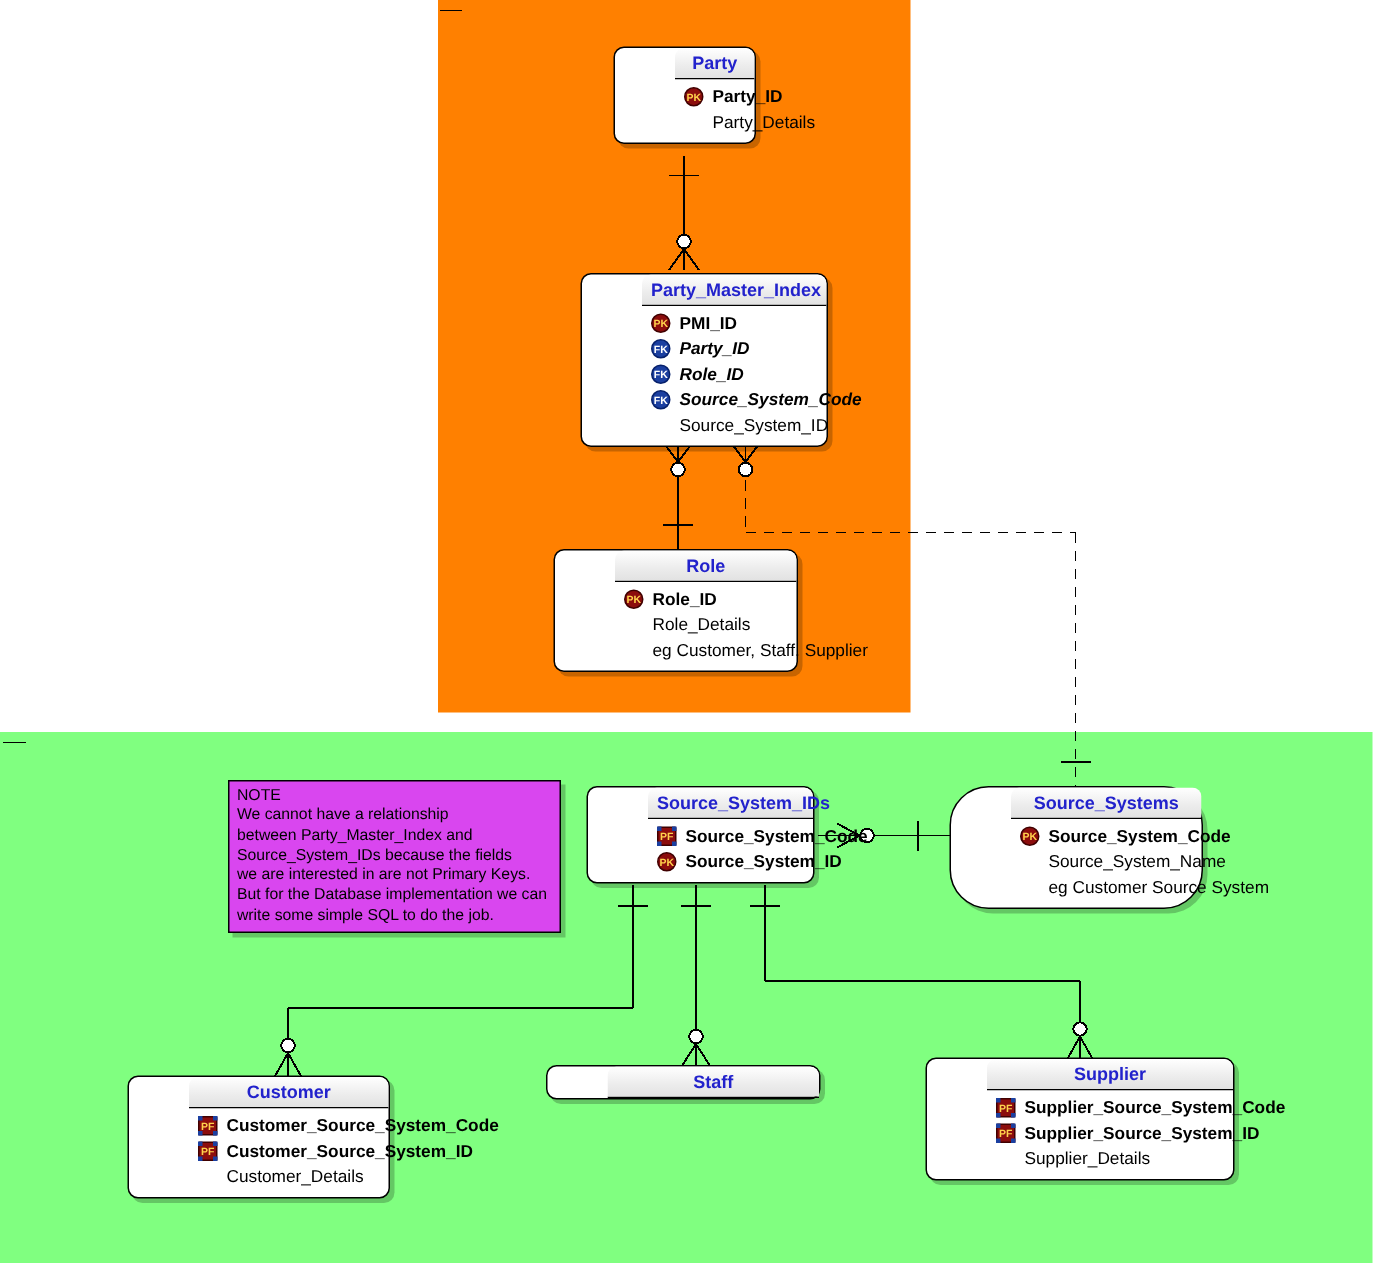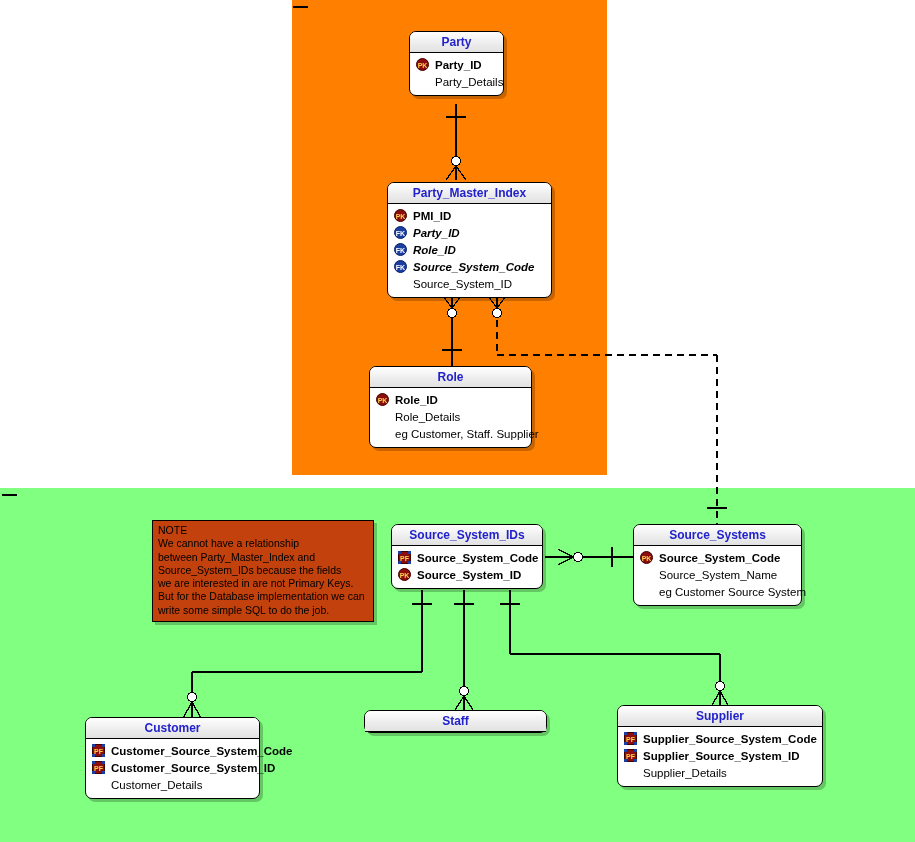--- a/index.html
+++ b/index.html
@@ -10,21 +10,21 @@
 
   .band{position:absolute;}
   #band-orange{left:292px;top:0;width:315px;height:475px;background:#FF8000;}
   #band-green{left:0;top:488px;width:915px;height:354px;background:#80FF80;}
 
   #svg-links{position:absolute;left:0;top:0;width:915px;height:842px;overflow:visible;}
 
   
   .entity{position:absolute;background:#ffffff;border:1px solid #000000;
           border-radius:7px;box-sizing:border-box;
-          box-shadow:3px 3px 0 rgba(0,0,0,0.22);}
+          box-shadow:3px 3px 0 rgba(0,0,0,0.22);padding-left:40px;}
   .entity .ehead{
       font-size:12px;font-weight:bold;color:#2222cc;text-align:center;
       padding:3px 6px 3px 6px;border-bottom:1px solid #000000;
       border-radius:6px 6px 0 0;
       background:linear-gradient(to bottom,#ffffff 0%,#ececec 60%,#e2e2e2 100%);
       white-space:nowrap;}
   .entity .ebody{padding:3px 6px 5px 6px;}
   .attr{display:flex;align-items:center;height:17px;white-space:nowrap;}
   .attr .alabel{font-size:11.5px;color:#000000;text-align:center;}
   .attr.key .alabel{font-weight:bold;}
@@ -39,21 +39,21 @@
   .ic.pk{background:#8c0d0d;border:1px solid #400000;border-radius:50%;}
   .ic.fk{background:#1b3fa0;border:1px solid #06206b;border-radius:50%;color:#ffffff;}
   .ic.pf{background:#8c0d0d;border:1px solid #400000;border-radius:1px;}
   .ic.pf::before,.ic.pf::after{content:"";position:absolute;width:3px;height:3px;
       background:#1b3fa0;}
   .ic.pf::before{left:-1px;top:-1px;box-shadow:10px 0 0 #1b3fa0;}
   .ic.pf::after{left:-1px;bottom:-1px;box-shadow:10px 0 0 #1b3fa0;}
 
   
   #note{position:absolute;left:152px;top:520px;width:222px;
-        background:#c2410c;border:1px solid #000000;box-sizing:border-box;
+        background:#d946ef;border:1px solid #000000;box-sizing:border-box;
         padding:3px 5px 4px 5px;box-shadow:3px 3px 0 rgba(0,0,0,0.22);}
   #note div{font-size:10.5px;color:#000000;line-height:13.3px;white-space:nowrap;}
 </style>
 </head>
 <body>
 
 <div id="canvas">
 
   <div class="band" id="band-orange"></div>
   <div class="band" id="band-green"></div>
@@ -188,21 +188,21 @@
       </div>
       <div class="attr key">
         <span class="keyslot">
             <span class="ic pk">PK</span>
           </span>
         <span class="alabel">Source_System_ID</span>
       </div>
     </div>
   </div>
 
-  <div class="entity" id="e-ssys" style="left:633px;top:524px;width:169px;">
+  <div class="entity" id="e-ssys" style="left:633px;top:524px;width:169px;border-radius:26px;">
     <div class="ehead">Source_Systems</div>
     <div class="ebody">
       <div class="attr key">
         <span class="keyslot">
             <span class="ic pk">PK</span>
           </span>
         <span class="alabel">Source_System_Code</span>
       </div>
       <div class="attr plain">
         <span class="keyslot"></span>

